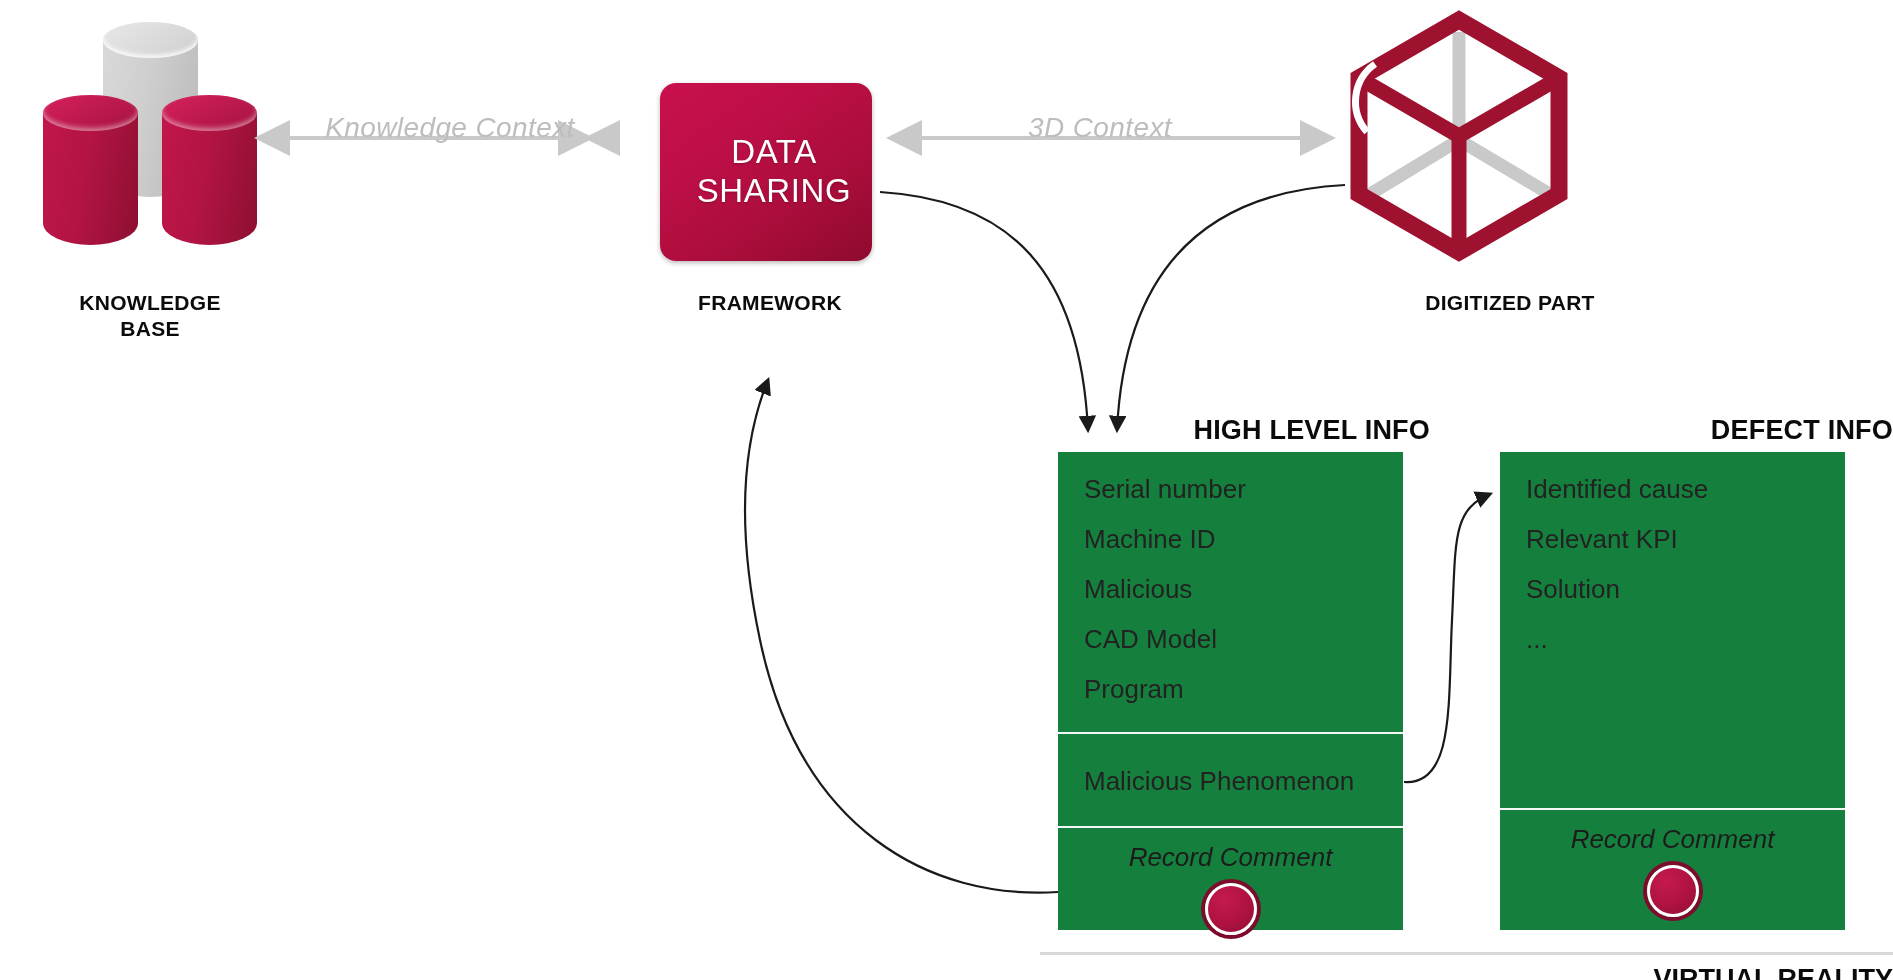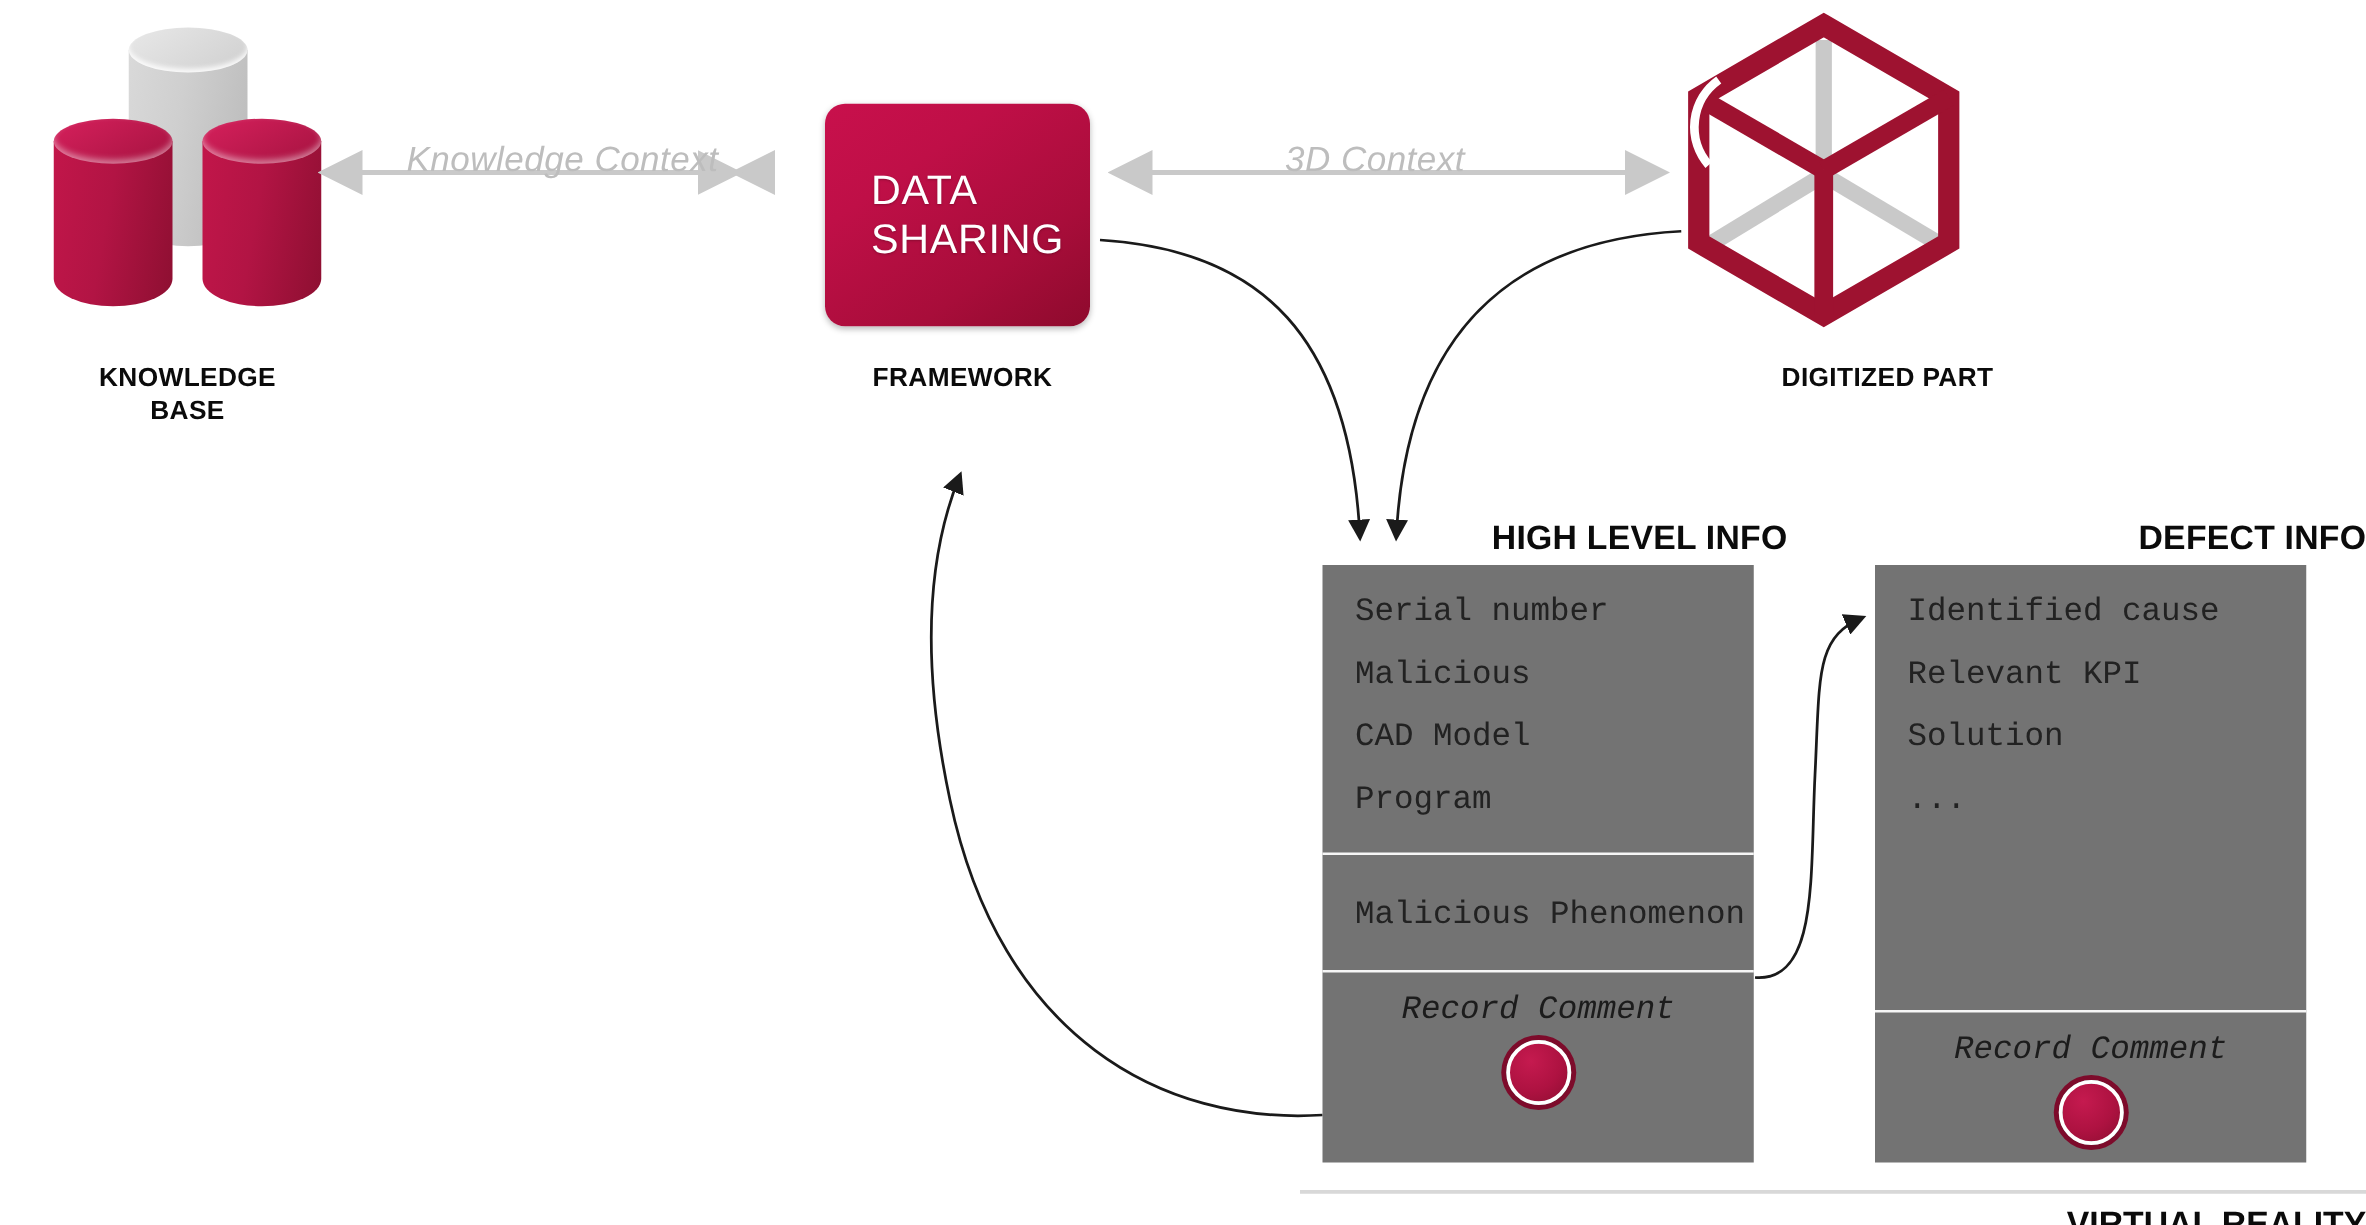--- a/index.html
+++ b/index.html
@@ -39,31 +39,31 @@
   #kb-caption{left:0px;top:290px;width:300px;}
   #fw-caption{left:600px;top:290px;width:340px;}
   #dp-caption{left:1290px;top:290px;width:440px;}
 
   
   #ds-box{left:660px;top:83px;width:212px;height:178px;border-radius:16px;
           background:linear-gradient(145deg,#c8104c 0%,#bf0f47 30%,#a80d3a 70%,#8e0a2d 100%);
           box-shadow:0 2px 5px rgba(0,0,0,.28);
           display:flex;align-items:center;justify-content:center;}
   #ds-label{color:#ffffff;font-size:33px;font-weight:400;line-height:1.18;
-            letter-spacing:.6px;
+            text-align:center;letter-spacing:.6px;
             text-shadow:0 1px 2px rgba(0,0,0,.25);margin-left:16px;}
 
   
   .ctx-label{color:#bdbdbd;font-style:italic;font-size:28px;text-align:center;
              letter-spacing:.4px;margin-top:12px;}
   #kc-label{left:250px;top:100px;width:400px;}
   #d3-label{left:880px;top:100px;width:440px;}
 
   
-  .panel{background:#737373;font-family:Liberation Mono, monospace;}
+  .panel{background:#15803d;}
   .panel-title{font-weight:bold;font-size:27px;color:#0b0b0b;text-align:right;
                letter-spacing:.2px;}
   #hl-title{left:960px;top:415px;width:470px;}
   #df-title{left:1380px;top:415px;width:513px;}
 
   #hl-panel{left:1058px;top:452px;width:345px;height:478px;}
   #df-panel{left:1500px;top:452px;width:345px;height:478px;}
 
   .p-row{font-size:26px;color:#222;padding-left:26px;line-height:50px;height:50px;
          white-space:nowrap;}
@@ -165,20 +165,21 @@
     <path d="M 1058 892 C 930 900 800 830 760 640 C 726 480 760 400 768 380" fill="none" stroke="#1a1a1a" stroke-width="2.2" marker-end="url(#kArrow)"></path>
   </svg>
 
   <div class="abs ctx-label" id="kc-label">Knowledge Context</div>
   <div class="abs ctx-label" id="d3-label">3D Context</div>
 
   <div class="abs panel-title" id="hl-title">HIGH LEVEL INFO</div>
   <div class="abs panel" id="hl-panel">
     <div style="height:12px"></div>
     <div class="p-row">Serial number</div>
+    <div class="p-row">Machine ID</div>
     <div class="p-row">Malicious</div>
     <div class="p-row">CAD Model</div>
     <div class="p-row">Program</div>
     <div style="height:18px"></div>
     <div class="sep"></div>
     <div style="height:22px"></div>
     <div class="p-row">Malicious Phenomenon</div>
     <div style="height:20px"></div>
     <div class="sep"></div>
     <div class="rec-label">Record Comment</div>

